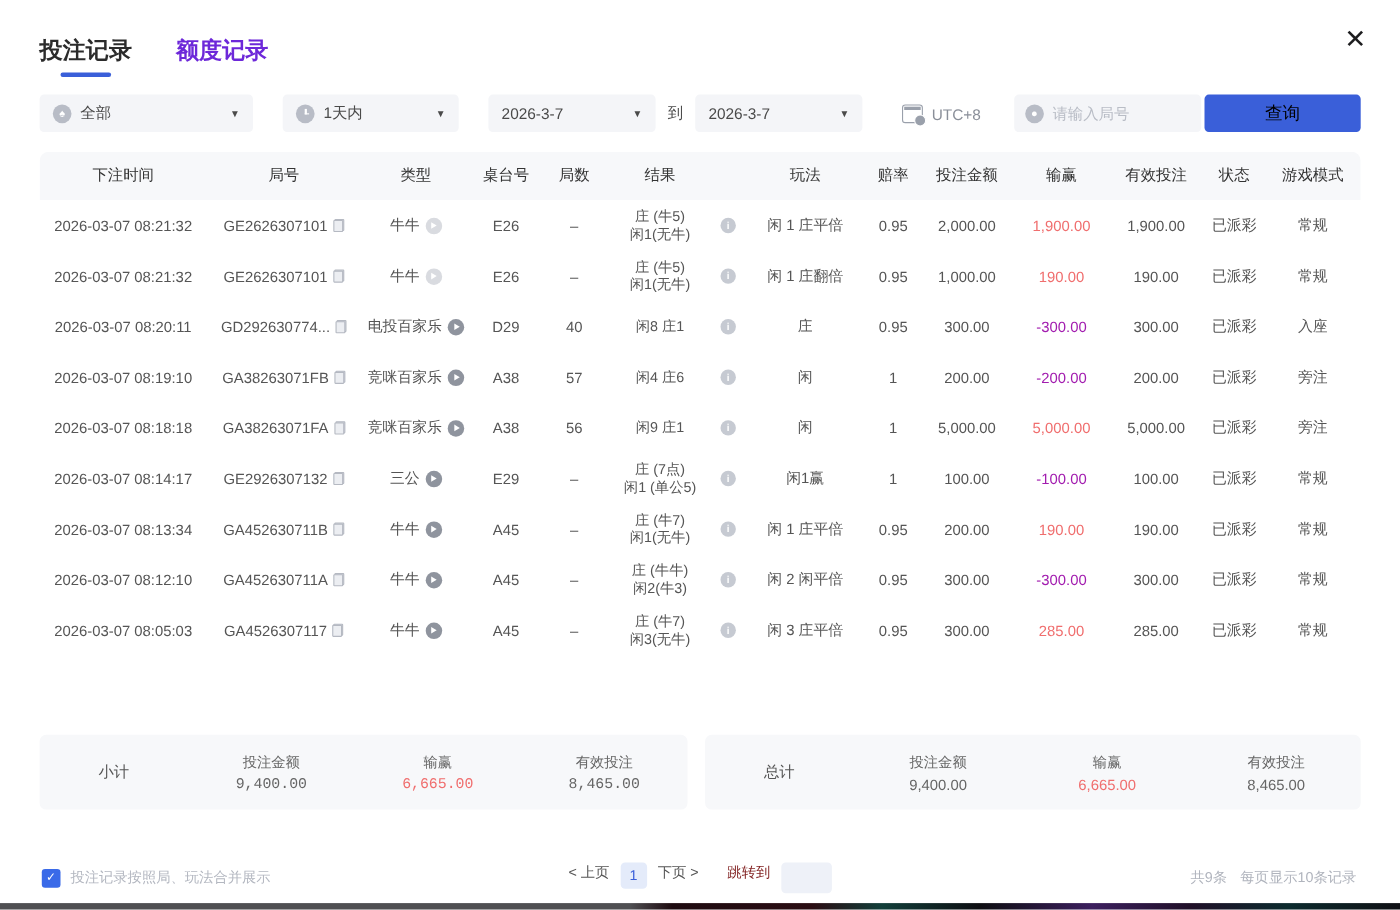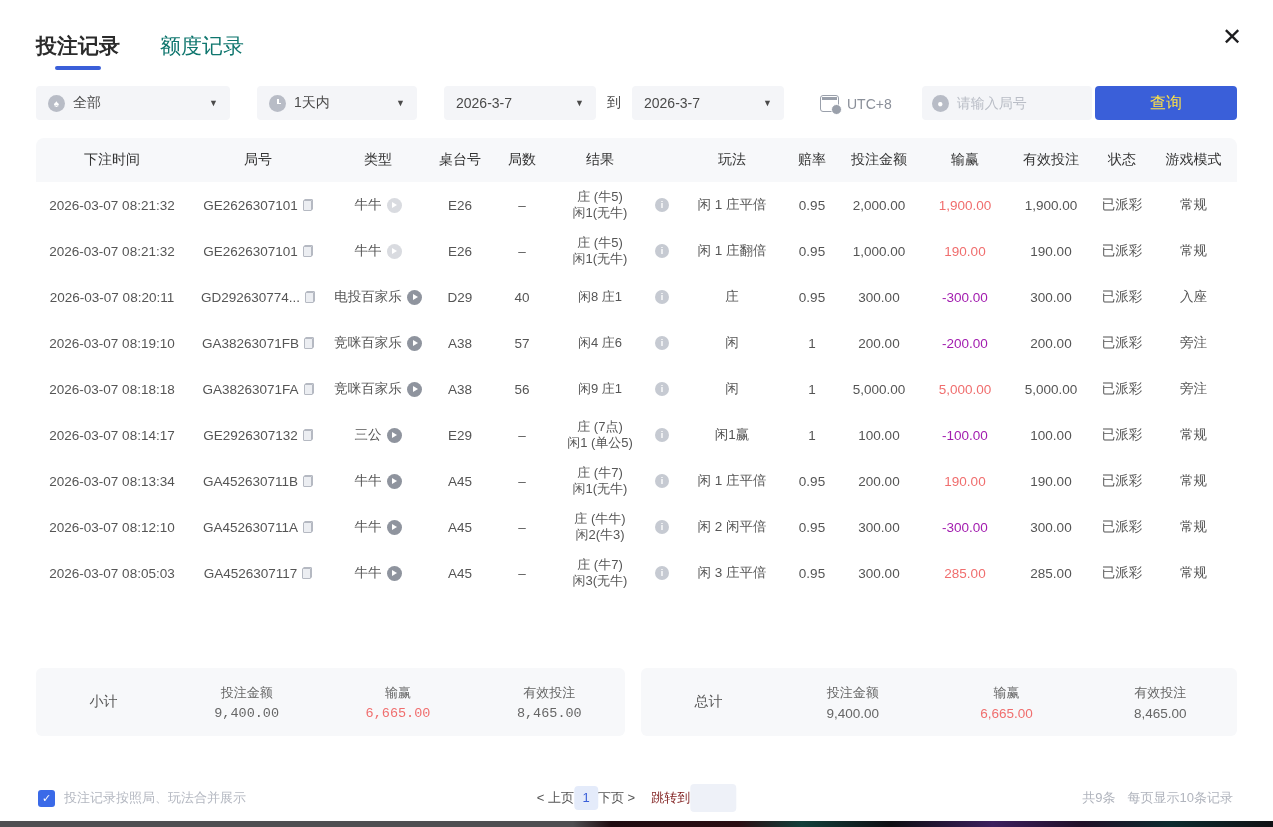--- a/index.html
+++ b/index.html
@@ -6,37 +6,37 @@
   html,body { width:1273px; height:827px; overflow:hidden; }
   body { font-family:"Liberation Sans","DejaVu Sans",sans-serif; background:#fff; color:#333; position:relative; }
   .modal { position:absolute; top:0; left:0; width:1273px; height:821px; background:#fff; }
   .page-strip { position:absolute; left:0; bottom:0; width:1273px; height:6px;
     background:linear-gradient(90deg,#4f4f52 0%,#4f4f52 45%,#1e0b10 48%,#2b0d13 58%,#123f3a 63%,#0e0e12 70%,#3c1f5e 78%,#201028 85%,#0c2b2e 92%,#101014 100%); }
 
   
   .tabs { display:flex; gap:40px; padding:32px 0 0 36px; }
   .tab { font-size:21px; cursor:pointer; position:relative; padding-bottom:12px; }
   .tab.active { color:#2b2b2b; font-weight:bold; }
-  .tab.inactive { color:#0f766e; }
+  .tab.inactive { color:#6d28d9;font-weight:bold; }
   .tab.active::after { content:''; position:absolute; left:50%; transform:translateX(-50%); bottom:2px; width:46px; height:4px; border-radius:2px; background:#3a5fd9; }
   .close-btn { position:absolute; top:24px; right:28px; width:26px; height:26px; cursor:pointer; color:#1d1d1f; font-size:24px; line-height:26px; text-align:center; }
 
   
   .filters { display:flex; align-items:center; margin:14px 36px 0 36px; height:34px; }
   .pill { background:#f4f5f8; border-radius:4px; height:34px; display:flex; align-items:center; padding:0 12px; font-size:14px; color:#4a4a4a; cursor:pointer; }
   .pill .caret { margin-left:auto; font-size:9px; color:#4a4a4a; }
   .dd-gametype { width:194px; margin-right:27px; }
   .dd-timerange { width:160px; margin-right:27px; }
   .dd-date { width:152px;justify-content:flex-end; }
   .to-label { margin:0 11px; font-size:14px; color:#4a4a4a; }
   .tz-group { display:flex; align-items:flex-end; margin-left:36px; color:#8a8f99; font-size:14px; }
   .search-box { background:#f4f5f8; border-radius:4px; height:34px; width:170px; display:flex; align-items:center; padding:0 10px; margin-left:30px; }
   .search-box input { border:none; background:transparent; outline:none; font-size:14px; width:120px; color:#4a4a4a; font-family:inherit; }
   .search-box input::placeholder { color:#b9bdc6; }
-  .query-btn { margin-left:auto; width:142px; height:34px; background:#3a5fd9; color:#fde047; border:none; border-radius:4px; font-size:16px; cursor:pointer; font-family:Liberation Sans, sans-serif; }
+  .query-btn { margin-left:auto; width:142px; height:34px; background:#3a5fd9; color:#000000; border:none; border-radius:4px; font-size:16px; cursor:pointer; font-family:Liberation Sans, sans-serif; }
 
   
   .icon-circle { width:17px; height:17px; border-radius:50%; background:#b8bcc6; display:inline-flex; align-items:center; justify-content:center; margin-right:8px; flex:none; color:#fff; font-size:10px; }
   .clock-icon { position:relative; }
   .clock-icon::before { content:''; position:absolute; left:8px; top:4px; width:1.6px; height:5px; background:#fff; }
   .clock-icon::after { content:''; position:absolute; left:8px; top:8px; width:4px; height:1.6px; background:#fff; }
   .cal-icon { width:19px; height:17px; border:1.7px solid #9aa0ab; border-radius:3px; position:relative; margin-right:8px; flex:none; }
   .cal-icon::before { content:''; position:absolute; left:1px; top:1px; right:1px; height:3px; background:#9aa0ab; }
   .cal-icon::after { content:''; position:absolute; right:-4px; bottom:-4px; width:9px; height:9px; border-radius:50%; background:#9aa0ab; border:1.5px solid #fff; }
   .copy-icon { width:10px; height:12px; position:relative; display:inline-block; margin-left:5px; flex:none; }
@@ -67,21 +67,21 @@
   .sum-label { width:135px; text-align:center; font-size:14px; color:#555; }
   .metric { flex:1; text-align:center; }
   .metric .m-label { font-size:13px; color:#666; margin-bottom:4px; }
   .metric .m-value { font-size:13.5px; color:#666; }
   .metric .m-value.win { color:#f06e6e; }
 
   
   .footer { position:absolute; left:0; bottom:14px; width:1273px; display:flex; align-items:center; padding:0 40px 0 38px; font-size:13px; }
   .merge-group { display:flex; align-items:center; color:#b3b7c0; }
   .checkbox { width:17px; height:17px; background:#3a6ae8; border-radius:3px; margin-right:9px; color:#fff; font-size:11px; line-height:17px; text-align:center; cursor:pointer; flex:none; }
-  .pagination { position:absolute; left:50%; transform:translateX(-50%); display:flex; align-items:center; color:#555; }
+  .pagination { position:absolute; left:50%; transform:translateX(-50%); display:flex; align-items:flex-start; gap:10px; color:#555; }
   .page-btn { cursor:pointer; color:#555; }
   .page-current { min-width:24px; height:24px; background:#e4ebfa; color:#3a5fd9; border-radius:4px; text-align:center; line-height:24px; cursor:pointer; }
   .jump-label { margin-left:16px; color:#7f1d1d; }
   .jump-input { width:46px; height:28px; background:#eef1f8; border:none; border-radius:4px; outline:none; font-family:inherit; text-align:center; }
   .count-group { margin-left:auto; color:#b0b4bd; display:flex; gap:12px; }
 </style>
 </head>
 <body>
 
 <div class="modal">

